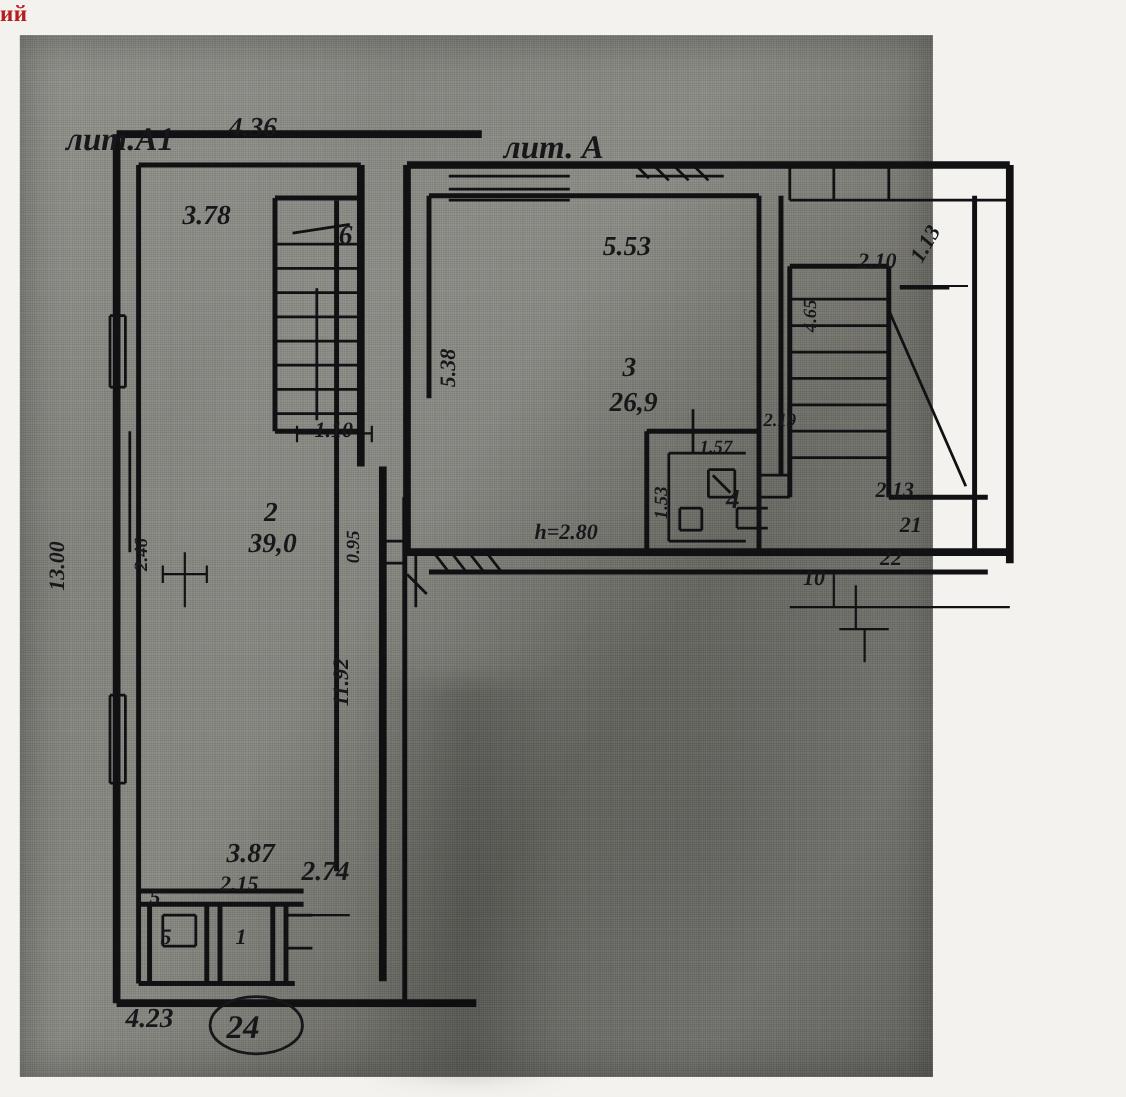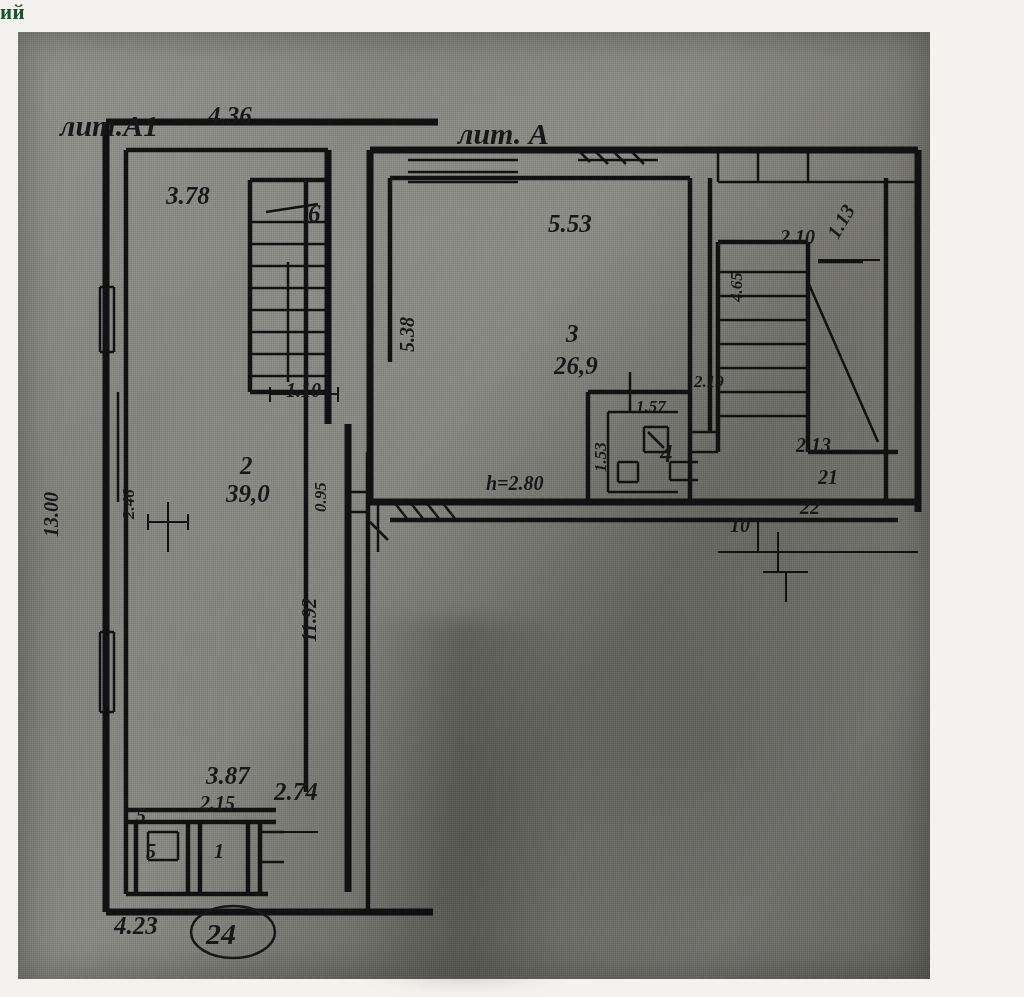--- a/index.html
+++ b/index.html
@@ -16,29 +16,29 @@
     overflow: hidden;
   }
   
   #doc-text {
     position: absolute;
     left: 0px;
     top: 0px;
     font-family: "Liberation Serif", serif;
     font-weight: bold;
     font-size: 21px;
-    color: #14532d;
+    color: #b91c1c;
     letter-spacing: 0.5px;
   }
   
   #scan {
     position: absolute;
     left: 18px;
     top: 32px;
-    width: 912px;
+    width: 830px;
     height: 947px;
     background:
       radial-gradient(ellipse at 30% 20%, rgba(255,255,255,0.10), rgba(0,0,0,0) 55%),
       radial-gradient(ellipse at 75% 75%, rgba(0,0,0,0.22), rgba(0,0,0,0) 60%),
       linear-gradient(125deg, #8d8d87 0%, #7e7e78 25%, #8a8a84 45%, #76766f 65%, #858580 85%, #6f6f69 100%);
     filter: none;
     box-shadow: inset 0 0 42px rgba(0,0,0,0.35);
   }
   
   #scan::before {

